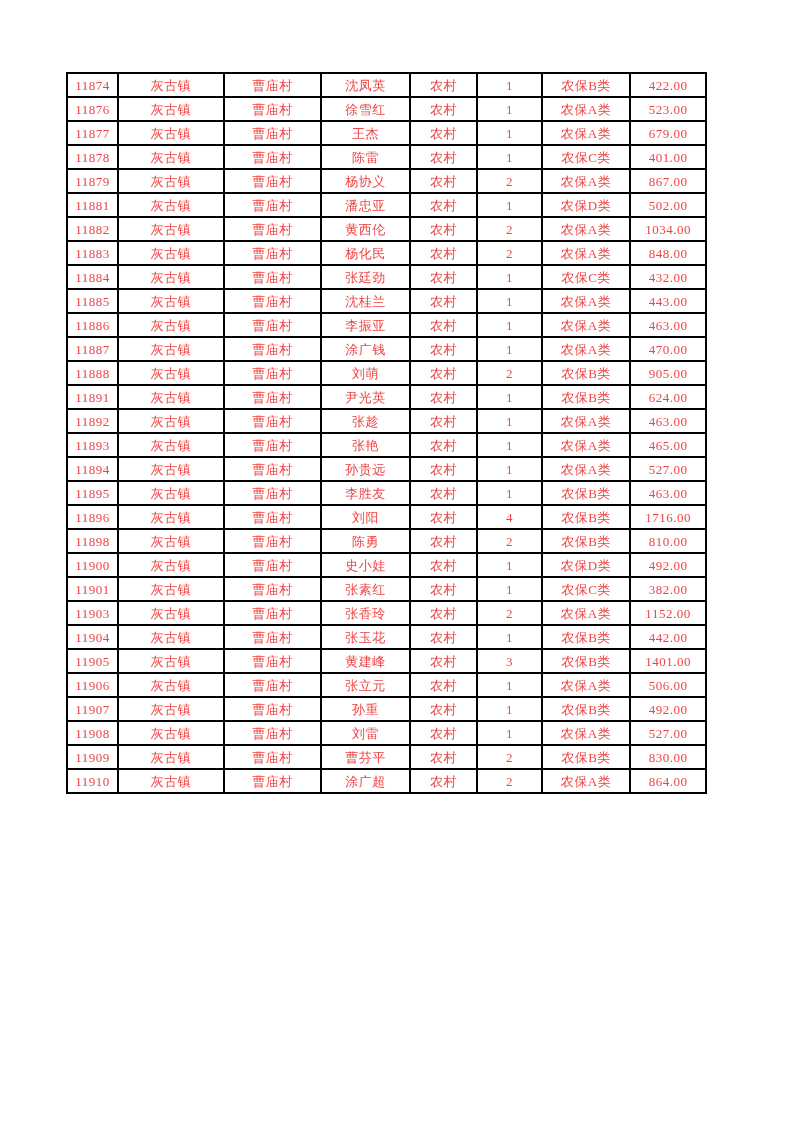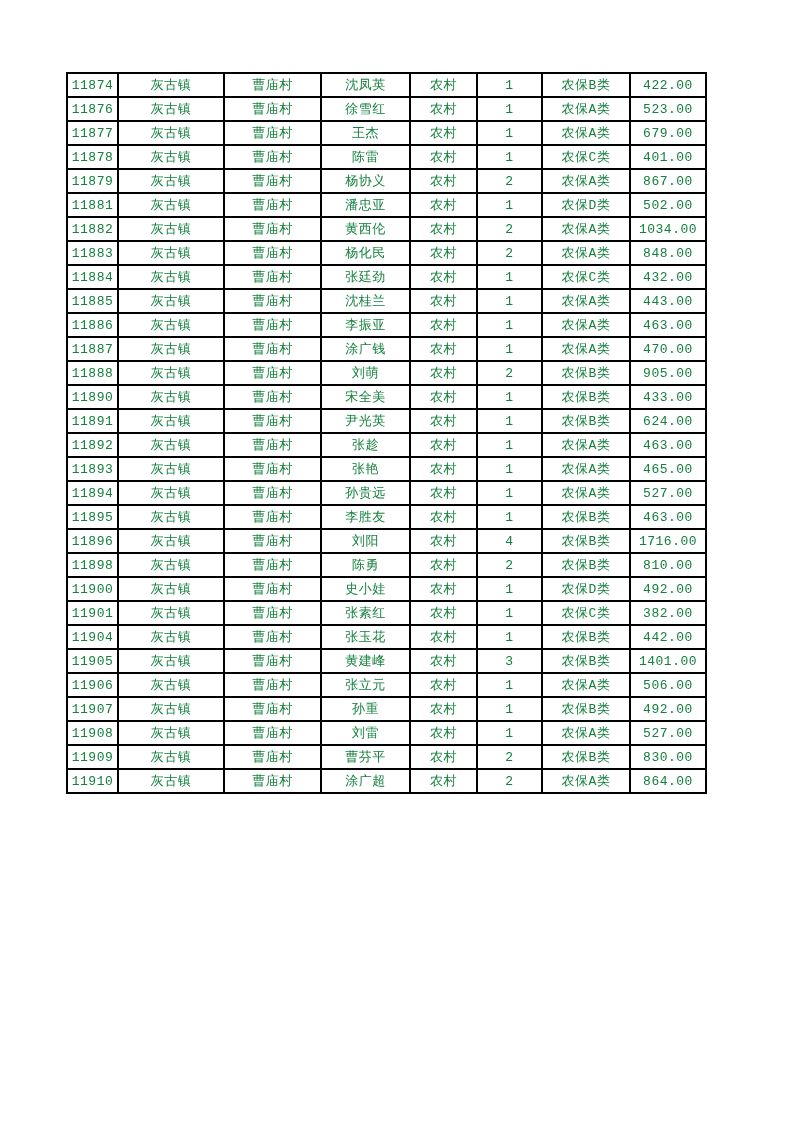--- a/index.html
+++ b/index.html
@@ -6,22 +6,22 @@
     margin: 0;
     padding: 0;
     background: #ffffff;
   }
   .page {
     position: relative;
     width: 794px;
     height: 1122px;
     background: #ffffff;
     overflow: hidden;
-    font-family: Liberation Mono, monospace;
-    color: #15803d;
+    font-family: Liberation Serif, serif;
+    color: #ef4444;
   }
   table.grid {
     position: absolute;
     left: 66px;
     top: 72px;
     width: 639px;
     border-collapse: collapse;
     table-layout: fixed;
   }
   table.grid td {
@@ -185,30 +185,20 @@
           <td>11888</td>
           <td>灰古镇</td>
           <td>曹庙村</td>
           <td>刘萌</td>
           <td>农村</td>
           <td>2</td>
           <td>农保B类</td>
           <td>905.00</td>
         </tr>
         <tr>
-          <td>11890</td>
-          <td>灰古镇</td>
-          <td>曹庙村</td>
-          <td>宋全美</td>
-          <td>农村</td>
-          <td>1</td>
-          <td>农保B类</td>
-          <td>433.00</td>
-        </tr>
-        <tr>
           <td>11891</td>
           <td>灰古镇</td>
           <td>曹庙村</td>
           <td>尹光英</td>
           <td>农村</td>
           <td>1</td>
           <td>农保B类</td>
           <td>624.00</td>
         </tr>
         <tr>
@@ -283,20 +273,30 @@
         </tr>
         <tr>
           <td>11901</td>
           <td>灰古镇</td>
           <td>曹庙村</td>
           <td>张素红</td>
           <td>农村</td>
           <td>1</td>
           <td>农保C类</td>
           <td>382.00</td>
+        </tr>
+        <tr>
+          <td>11903</td>
+          <td>灰古镇</td>
+          <td>曹庙村</td>
+          <td>张香玲</td>
+          <td>农村</td>
+          <td>2</td>
+          <td>农保A类</td>
+          <td>1152.00</td>
         </tr>
         <tr>
           <td>11904</td>
           <td>灰古镇</td>
           <td>曹庙村</td>
           <td>张玉花</td>
           <td>农村</td>
           <td>1</td>
           <td>农保B类</td>
           <td>442.00</td>

